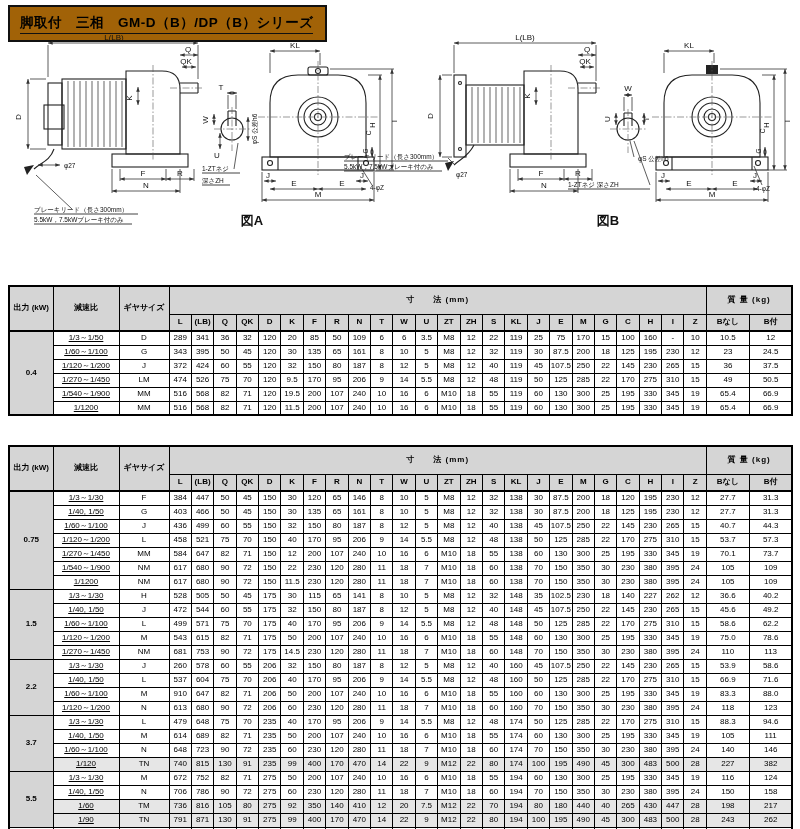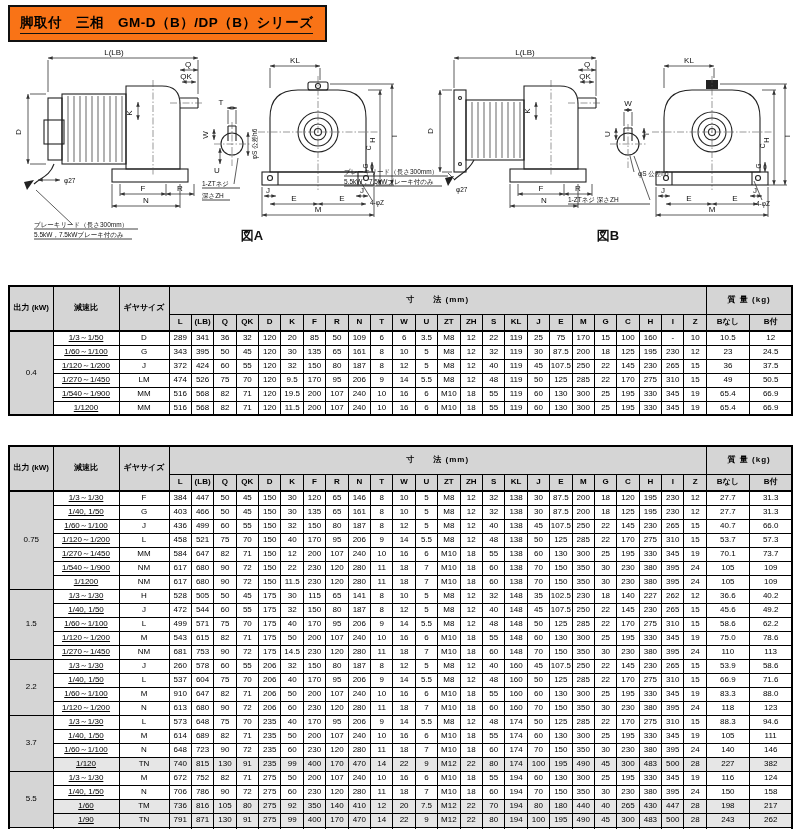--- a/index.html
+++ b/index.html
@@ -1,24 +1,24 @@
 <!DOCTYPE html>
 <html><head>
 <meta charset="utf-8">
 <style>
   html,body { margin:0; padding:0; }
   body {
     width:800px; height:829px; position:relative; overflow:hidden;
     background:#ffffff; font-family:"Liberation Sans","DejaVu Sans",sans-serif; color:#000;
   }
   
-  .title-box { position:absolute; left:8px; top:5px; border:2px solid #111; padding:6px 12px 8px 10px; background:#f97316; }
+  .title-box { position:absolute; left:8px; top:5px; border:2px solid #111; padding:6px 12px 8px 10px; background:#a16207; }
   .title-box span { font-size:13.5px; font-weight:bold; letter-spacing:.5px; border-bottom:1.5px solid #111; padding-bottom:3px; white-space:nowrap; }
   
-  .fig-area { position:absolute; left:8px; top:44px; width:784px; height:204px; }
+  .fig-area { position:absolute; left:8px; top:29px; width:784px; height:204px; }
   svg text { font-family:"Liberation Sans","DejaVu Sans",sans-serif; font-size:8px; fill:#111; }
   svg text.sm { font-size:6.5px; }
   svg text.cap { font-size:13px; font-weight:bold; }
   .ln { stroke:#222; stroke-width:1.1; fill:none; }
   .fin { stroke:#222; stroke-width:.7; fill:none; }
   .dim { stroke:#333; stroke-width:.8; fill:none; }
   .cl  { stroke:#555; stroke-width:.6; fill:none; stroke-dasharray:7 2 1.5 2; }
   .ul  { stroke:#111; stroke-width:.8; fill:none; }
   
   .t1 { position:absolute; left:8px; top:285px; }
@@ -30,21 +30,21 @@
   }
   table.dims thead { border-bottom:2px solid #000; }
   table.dims thead tr.hr1 { height:28px; }
   table.dims thead tr.hr2 { height:17px; }
   table.dims tbody tr { height:14px; }
   table.dims tbody tr.stub { height:5px; }
   table.dims th { background:#d5d5d5; font-weight:bold; }
   th.big { font-size:10px; white-space:pre-line; }
   th.dimspan { font-size:10px; letter-spacing:1px; }
   th.sub { font-size:8px; }
-  td.out { background:#d5d5d5; font-size:10.5px; font-weight:normal; }
+  td.out { background:#d5d5d5; font-size:10.5px; font-weight:bold; }
   td.ratio { font-size:8.5px;text-decoration:underline; }
   td.gear { font-size:8.5px; }
   td.v { font-size:8px; }
   tr.shaded td { background:#e6e6e6; }
   td.gtop, th.gtop { border-top:2px solid #000; }
 </style>
 </head>
 <body>
 
 <div class="title-box">
@@ -667,21 +667,21 @@
           <td class="v">138</td>
           <td class="v">45</td>
           <td class="v">107.5</td>
           <td class="v">250</td>
           <td class="v">22</td>
           <td class="v">145</td>
           <td class="v">230</td>
           <td class="v">265</td>
           <td class="v">15</td>
           <td class="v">40.7</td>
-          <td class="v">66.0</td>
+          <td class="v">44.3</td>
         </tr>
         <tr>
           <td class="ratio">1/120～1/200</td>
           <td class="gear">L</td>
           <td class="v">458</td>
           <td class="v">521</td>
           <td class="v">75</td>
           <td class="v">70</td>
           <td class="v">150</td>
           <td class="v">40</td>
@@ -1065,21 +1065,21 @@
           <td class="v">380</td>
           <td class="v">395</td>
           <td class="v">24</td>
           <td class="v">118</td>
           <td class="v">123</td>
         </tr>
         <tr>
           <td class="out gtop" rowspan="4">3.7</td>
           <td class="ratio gtop">1/3～1/30</td>
           <td class="gear gtop">L</td>
-          <td class="v gtop">573</td>
+          <td class="v gtop">479</td>
           <td class="v gtop">648</td>
           <td class="v gtop">75</td>
           <td class="v gtop">70</td>
           <td class="v gtop">235</td>
           <td class="v gtop">40</td>
           <td class="v gtop">170</td>
           <td class="v gtop">95</td>
           <td class="v gtop">206</td>
           <td class="v gtop">9</td>
           <td class="v gtop">14</td>

